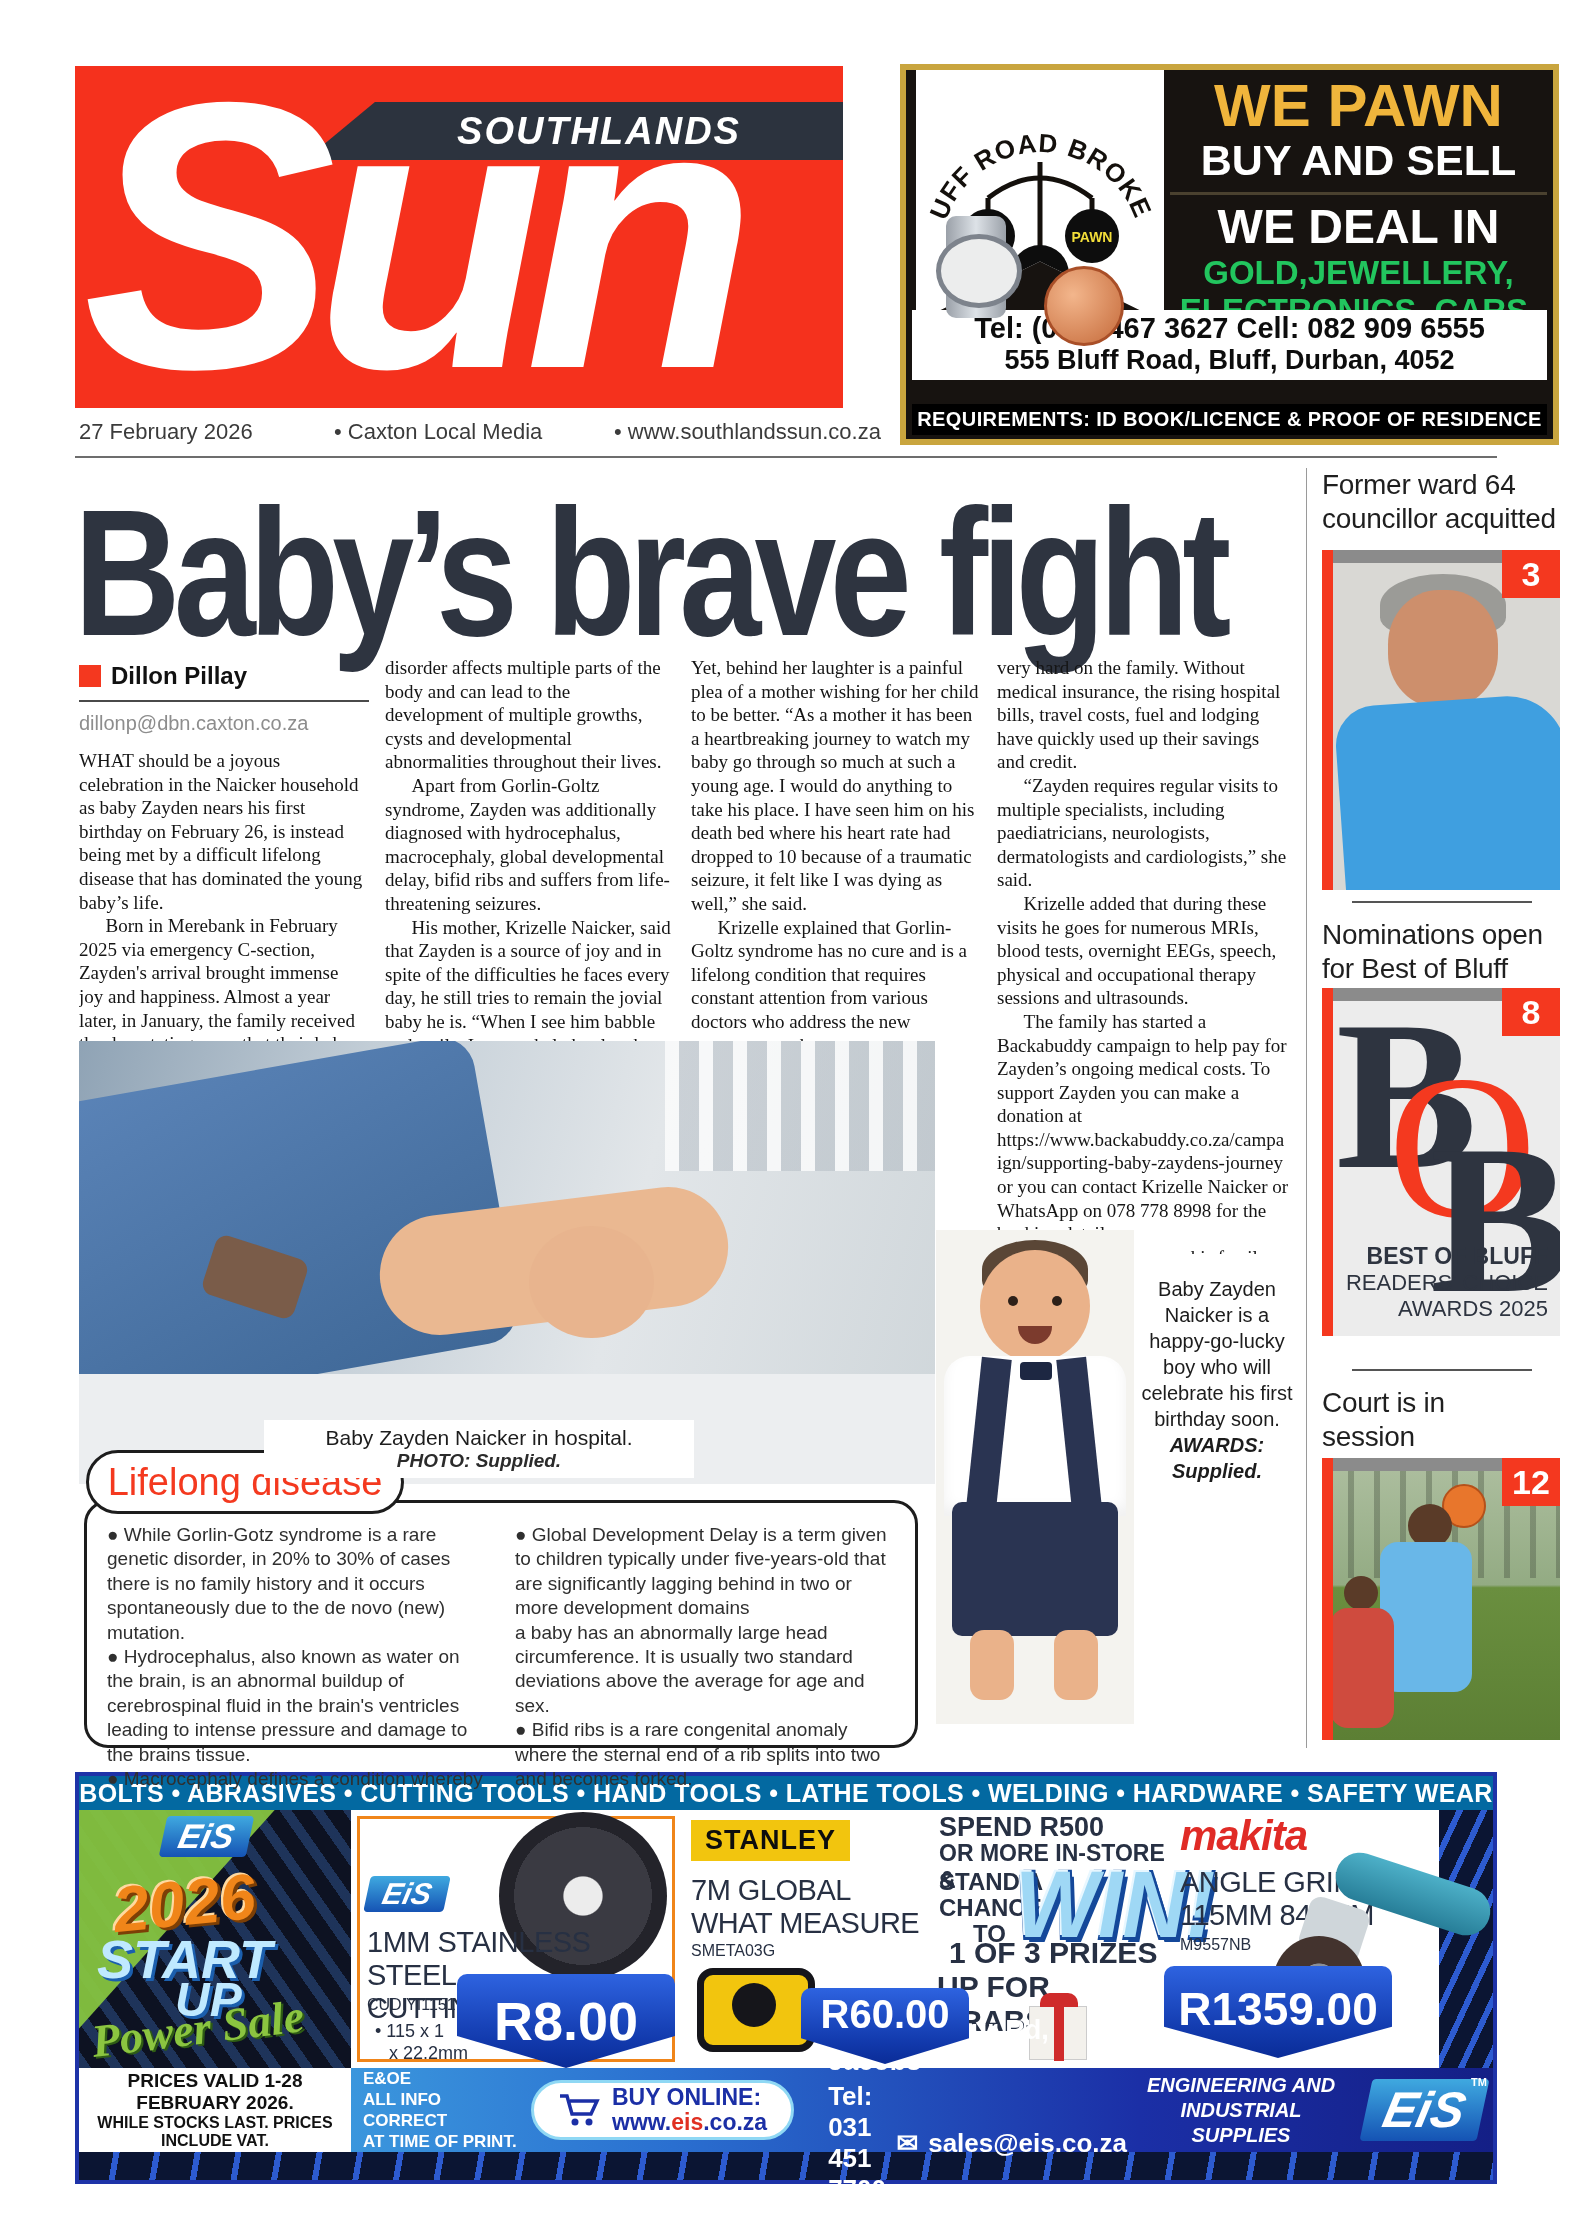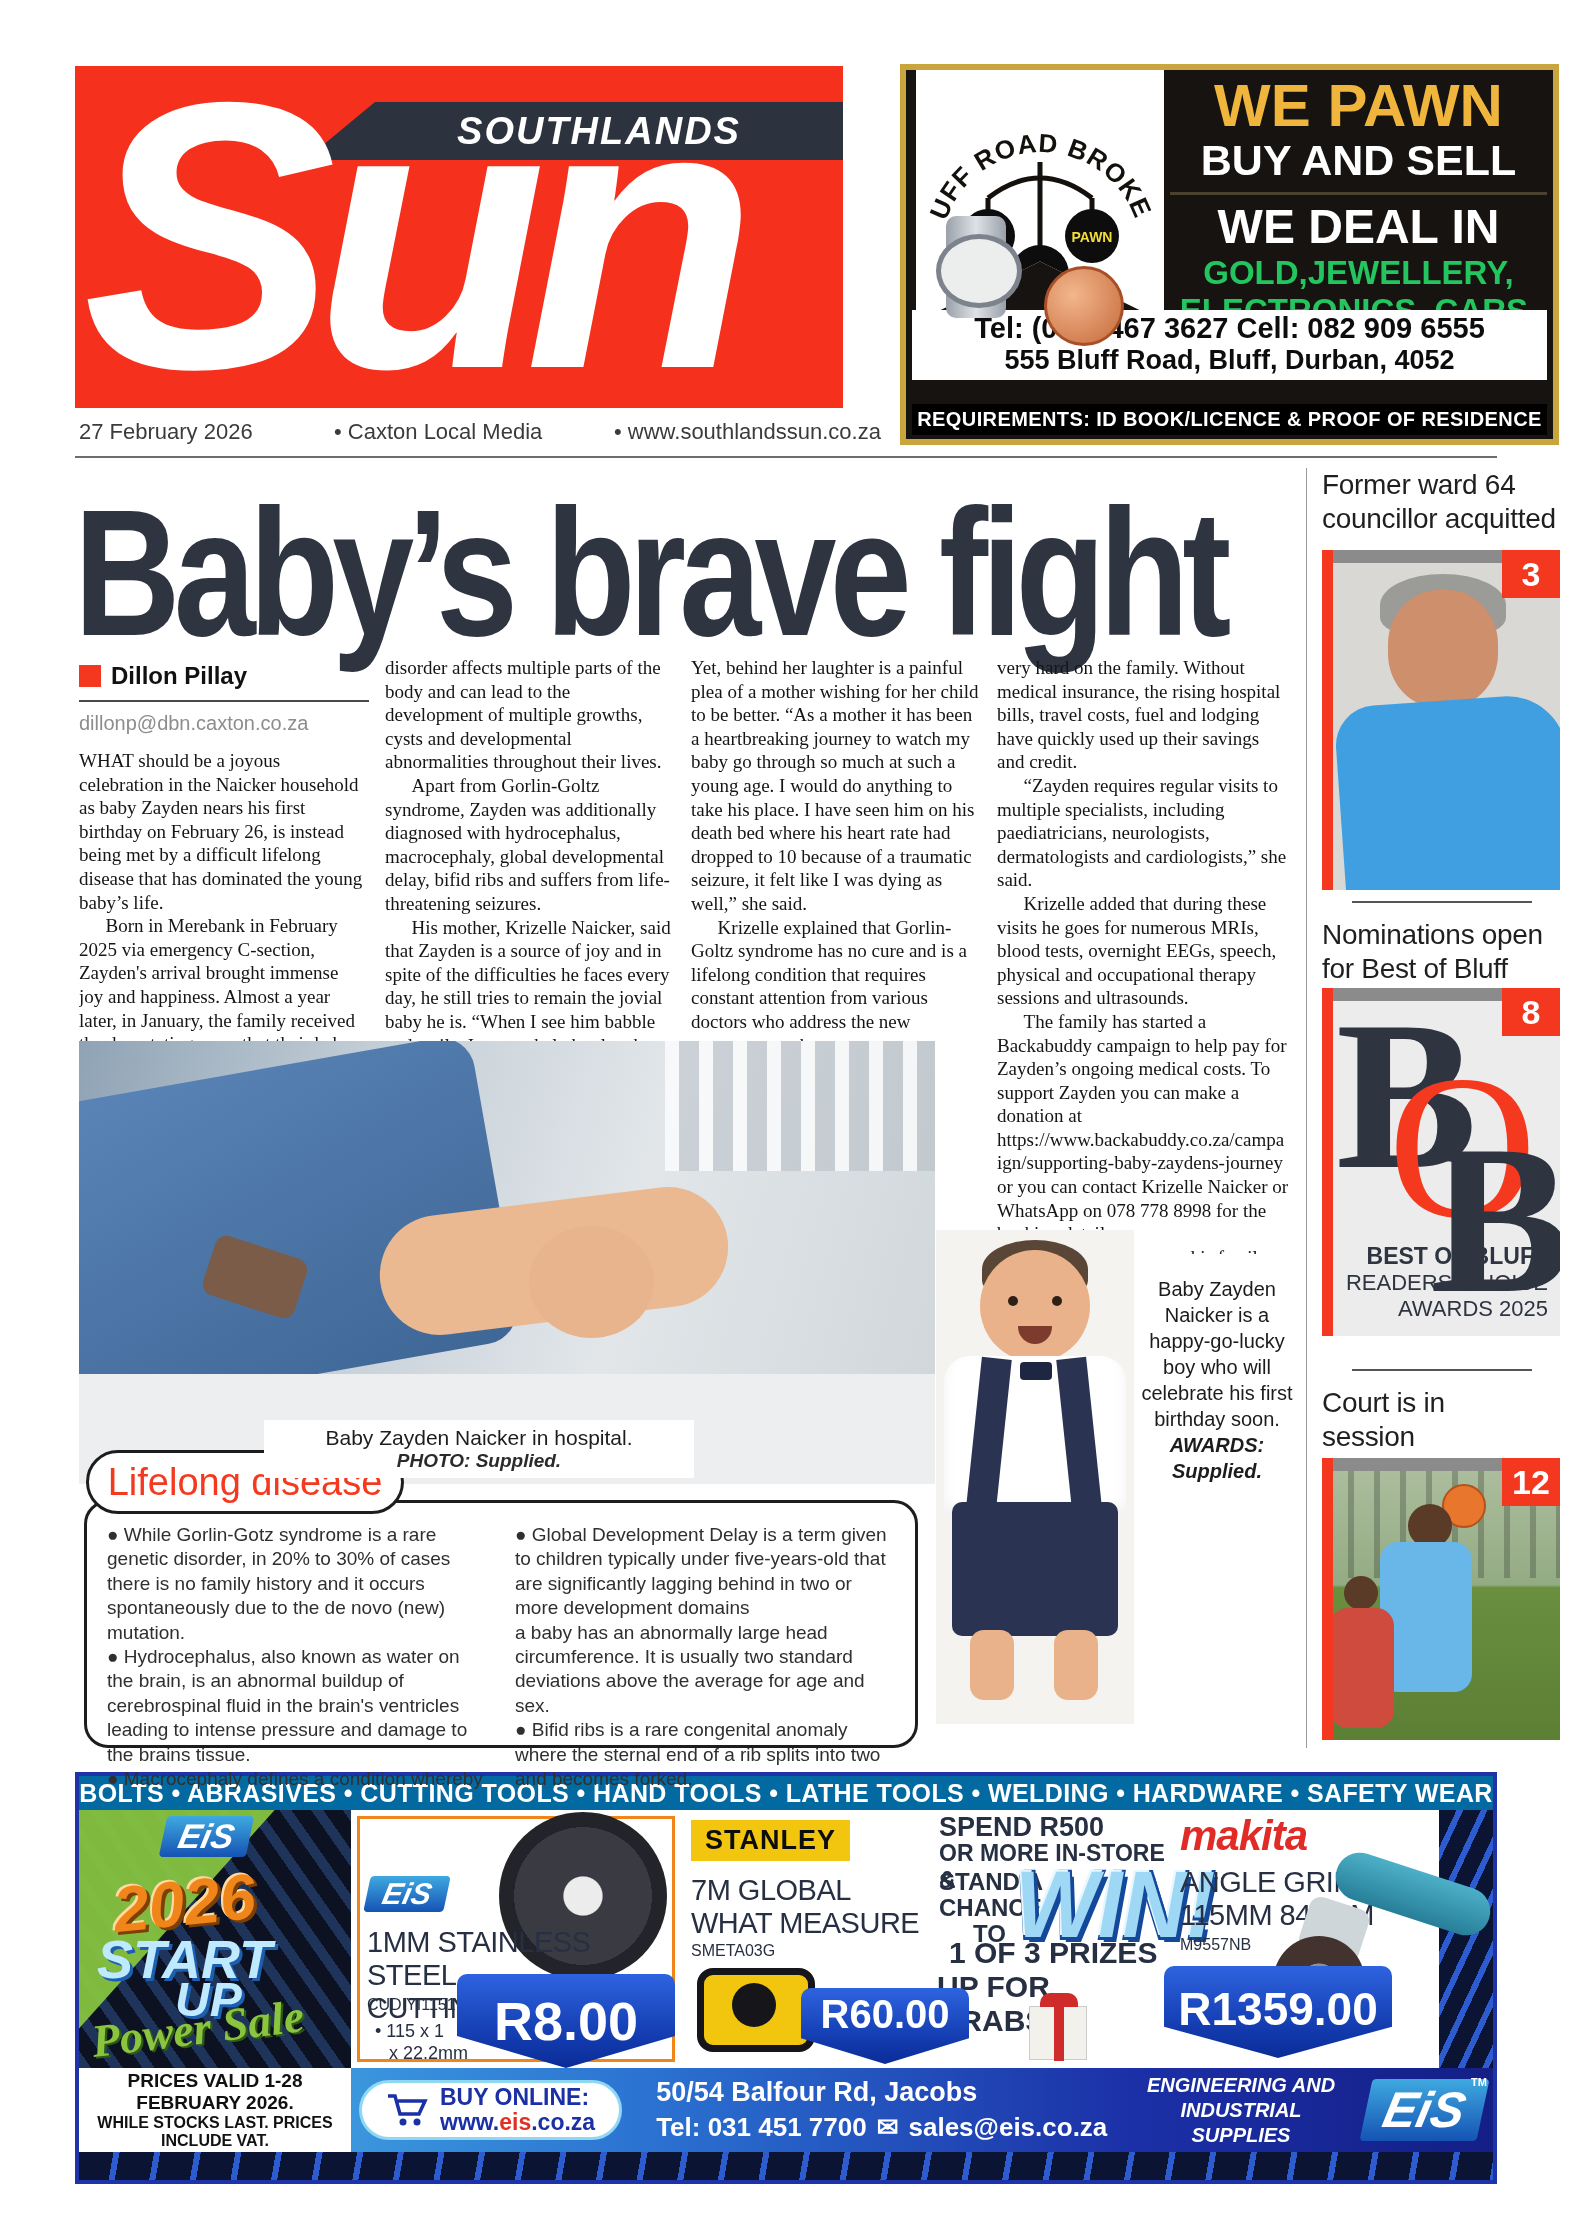--- a/index.html
+++ b/index.html
@@ -501,20 +501,25 @@
       </div>
 
       <div class="right-stripe"></div>
     </div>
 
     <div class="ad-footer">
       <div class="prices-cell">
         <div class="v1">PRICES VALID 1-28 FEBRUARY 2026.</div>
         <div class="v2">WHILE STOCKS LAST. PRICES INCLUDE VAT.</div>
       </div>
+      <div class="eoe">
+        <div>E&amp;OE</div>
+        <div>ALL INFO CORRECT</div>
+        <div>AT TIME OF PRINT.</div>
+      </div>
       <div class="pill">
         <svg width="42" height="36" viewBox="0 0 42 36">
           <path d="M2 4 h7 l5 18 h19 l6 -13 h-27" fill="none" stroke="#1b2fa6" stroke-width="3.5"></path>
           <circle cx="17" cy="30" r="3.5" fill="#1b2fa6"></circle>
           <circle cx="31" cy="30" r="3.5" fill="#1b2fa6"></circle>
         </svg>
         <div class="pill-text">
           <span class="pill-buy">BUY ONLINE:</span>
           <span class="pill-url"><span>www.</span><span class="red">eis</span><span>.co.za</span></span>
         </div>

